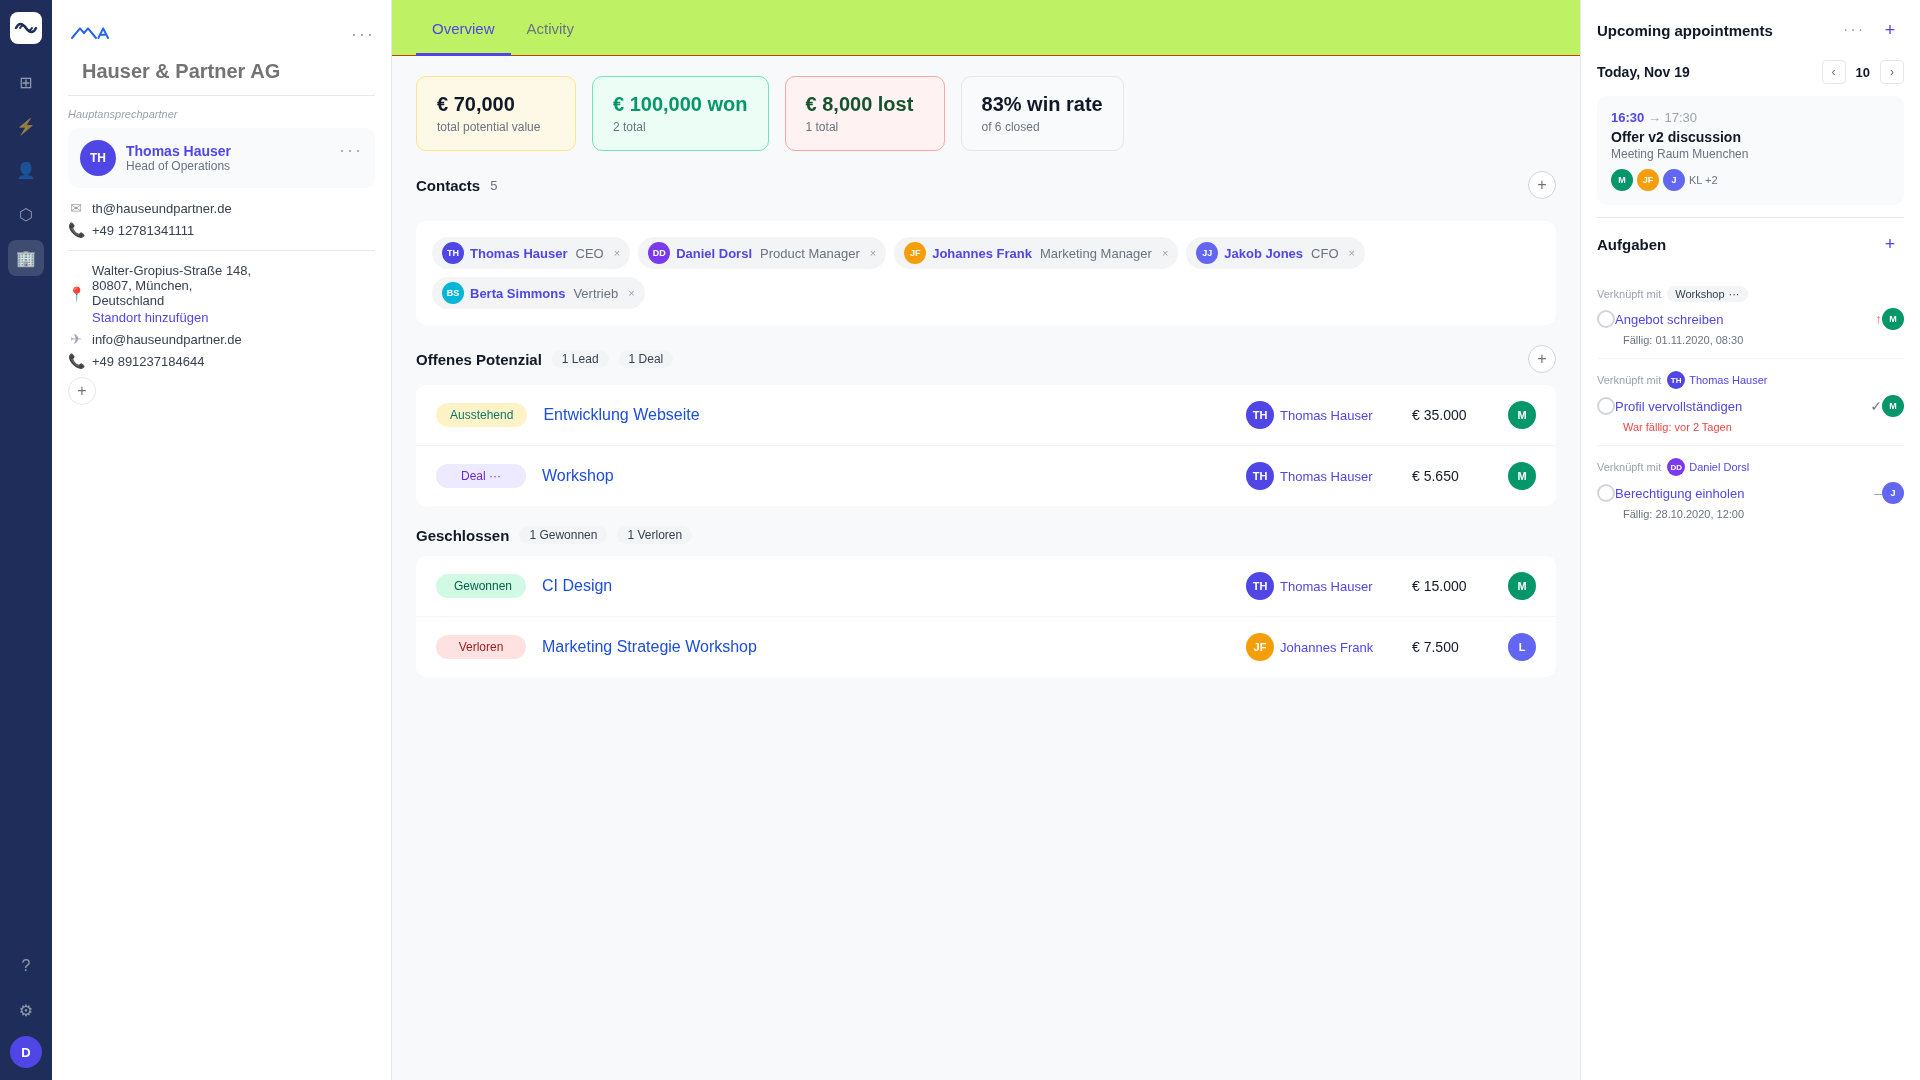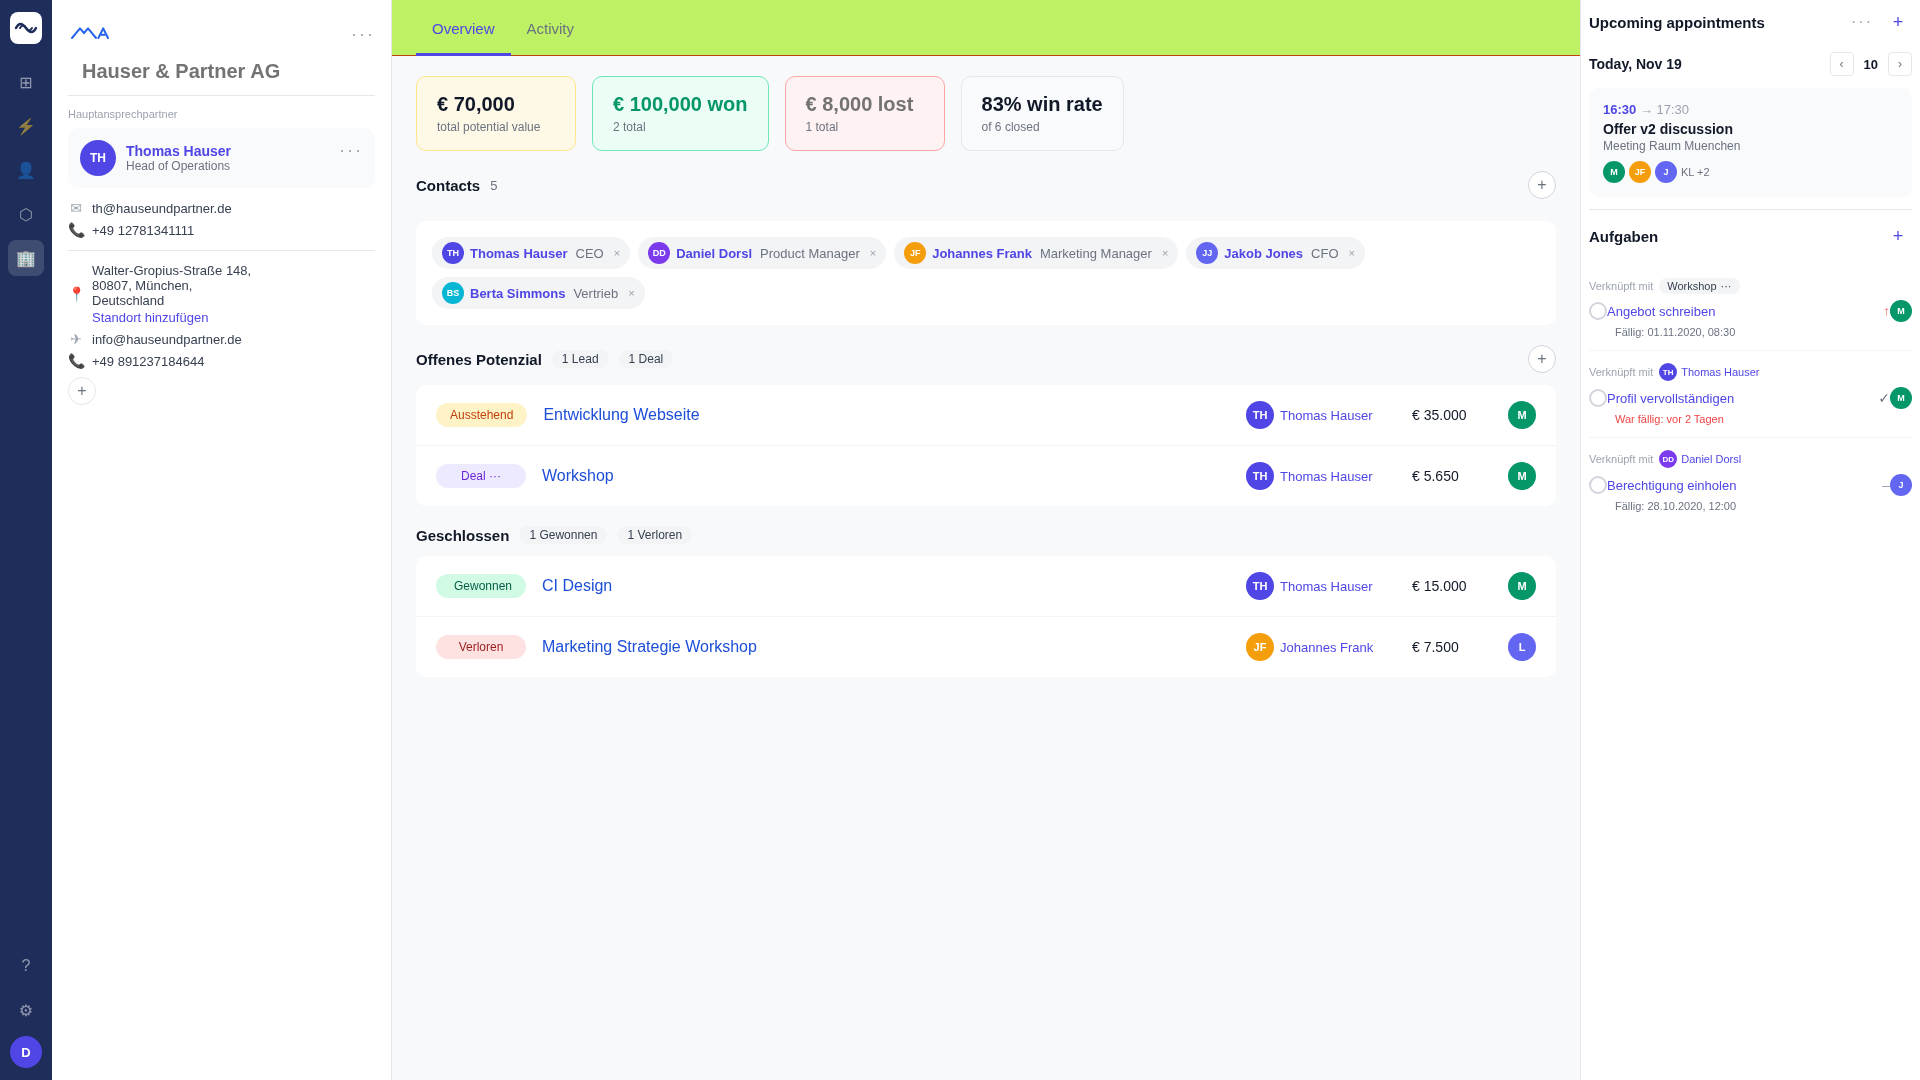--- a/index.html
+++ b/index.html
@@ -77,20 +77,21 @@
       color: #737373;
       margin-bottom: 12px;
       margin-left: 14px;
     }
     .divider { border: none; border-top: 1px solid #e5e7eb; margin: 12px 0; }
     .section-label {
       font-size: 11px;
       color: #9ca3af;
       font-weight: 500;
       margin-bottom: 8px;
+      font-style: italic;
     }
     .contact-card {
       background: #f9fafb;
       border-radius: 10px;
       padding: 12px;
       display: flex;
       align-items: flex-start;
       justify-content: space-between;
       margin-bottom: 12px;
     }
@@ -162,21 +163,21 @@
       border-radius: 10px;
       padding: 16px 20px;
       min-width: 160px;
     }
     .stat-card.yellow { background: #fef9e7; border: 1px solid #fde68a; }
     .stat-card.green { background: #ecfdf5; border: 1px solid #6ee7b7; }
     .stat-card.red { background: #fef2f2; border: 1px solid #fca5a5; }
     .stat-card.gray { background: #f9fafb; border: 1px solid #e5e7eb; }
     .stat-value { font-size: 20px; font-weight: 700; color: #111827; margin-bottom: 4px; }
     .stat-card.green .stat-value { color: #059669; }
-    .stat-card.red .stat-value { color: #737373; }
+    .stat-card.red .stat-value { color: #14532d; }
     .stat-label { font-size: 12px; color: #6b7280; }
 
     
     .section-header {
       display: flex; align-items: center; justify-content: space-between;
       margin-bottom: 22px;
     }
     .section-title-row {
       display: flex; align-items: center; gap: 10px;
     }
@@ -253,21 +254,21 @@
     }
     .deal-row:last-child { border-bottom: none; }
     .status-badge {
       border-radius: 14px;
       padding: 5px 14px;
       font-size: 12px;
       font-weight: 500;
       min-width: 90px;
       text-align: center;
     }
-    .badge-ausstehend { background: #fef3c7; color: #c2410c; }
+    .badge-ausstehend { background: #fef3c7; color: #0f766e; }
     .badge-deal { background: #ede9fe; color: #6d28d9; }
     .badge-gewonnen { background: #d1fae5; color: #065f46; text-align: right; }
     .badge-verloren { background: #fee2e2; color: #991b1b; }
     .deal-name { flex: 1; font-size: 16px; color: #1d4ed8; font-weight: 500; }
     .deal-person {
       display: flex; align-items: center; gap: 6px;
       font-size: 13px; color: #4f46e5; font-weight: 500;
       min-width: 150px;
     }
     .deal-amount { font-size: 14px; color: #111827; font-weight: 500; min-width: 80px; }
@@ -291,21 +292,21 @@
       margin-bottom: 12px;
     }
 
     
     .right-panel {
       width: 340px;
       background: #fff;
       border-left: 1px solid #e5e7eb;
       overflow-y: auto;
       flex-shrink: 0;
-      padding: 8px;
+      padding: 16px;
     }
     .panel-header {
       display: flex; align-items: center; justify-content: space-between;
       margin-bottom: 16px;
     }
     .panel-title { font-size: 15px; font-weight: 600; color: #111827; }
     .panel-actions { display: flex; align-items: center; gap: 8px; }
     .icon-btn {
       width: 28px; height: 28px;
       display: flex; align-items: center; justify-content: center;

